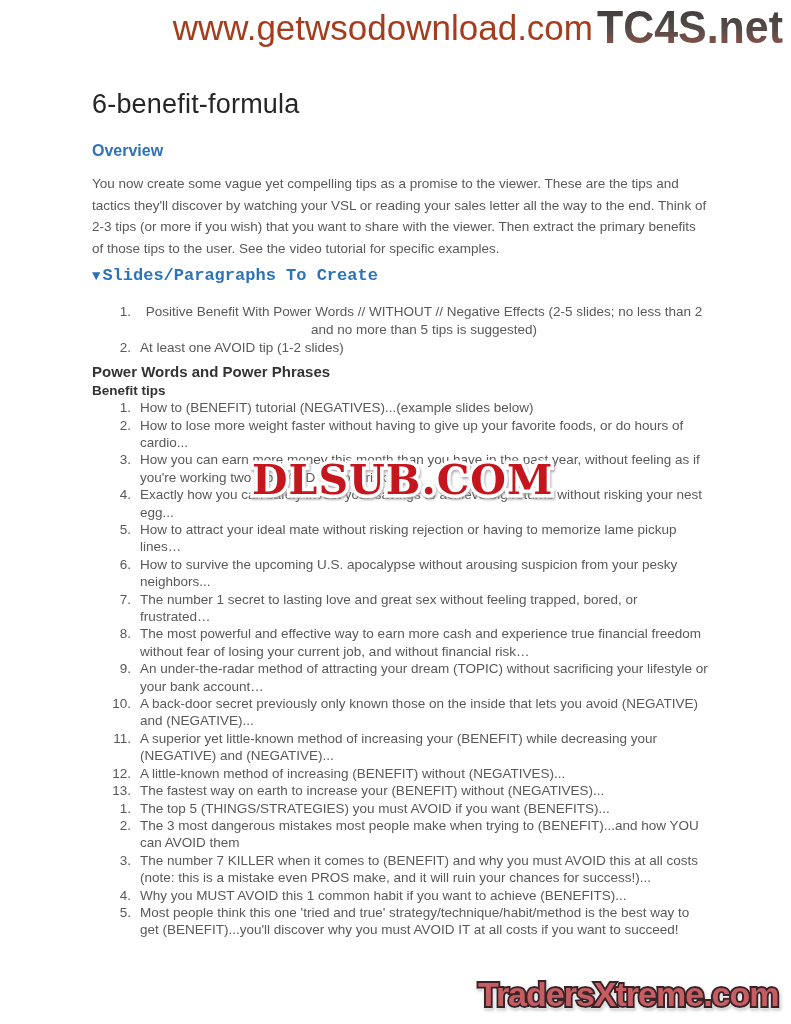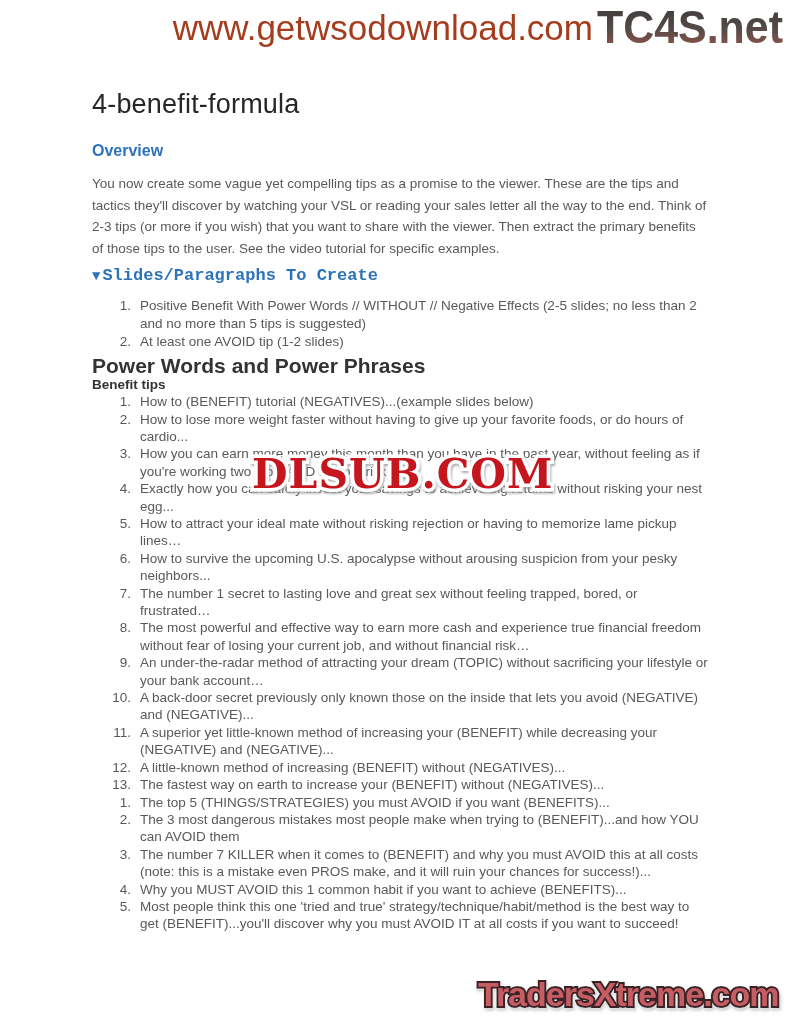--- a/index.html
+++ b/index.html
@@ -30,37 +30,37 @@
   .h-blue {
     color:#2d73b9; font-weight:bold;
   }
   .h-overview { margin-top:21px; font-size:16px; line-height:19px; }
   .h-slides  { margin-top:4px; font-size:17px; line-height:25px;font-family:Liberation Mono, monospace; }
   .h-slides .tri { font-size:14px; margin-right:2px; }
   .overview-body {
     margin-top:13px; line-height:21.6px; color:#595959;
   }
   .h-sub {
-    color:#333333; font-weight:bold; font-size:21px; line-height:19px;
+    color:#333333; font-weight:bold; font-size:15px; line-height:19px;
   }
   .h-power    { margin-top:6px; }
   .h-examples { margin-top:6px; }
   .h-mini {
     color:#333333; font-weight:bold; font-size:13.5px; line-height:17px;
   }
   .h-benefit { margin-top:1px; }
   .h-avoid   { margin-top:0px; }
 
   ol.doc-list { list-style:none; counter-reset:li; }
   ol.doc-list li { display:flex; color:#595959; }
   ol.doc-list li::before {
     counter-increment:li; content:counter(li) ".";
     width:39px; min-width:39px; text-align:right; margin-right:9px;
   }
-  .slides-list  { margin-top:8px; line-height:17.6px; }
+  .slides-list  { margin-top:14px; line-height:17.6px;text-align:center; }
   .benefit-list { line-height:17.4px; }
   .avoid-list   { line-height:17.4px; }
   .benefit-wrap { position:relative; }
 
   
   .wm-center { position:absolute; top:57px; left:156px; pointer-events:none; }
   .wm-footer { position:absolute; left:474px; top:972px; }
 </style>
 </head>
 <body>
@@ -74,21 +74,21 @@
         <stop offset="55%" stop-color="#554b48"></stop>
         <stop offset="100%" stop-color="#a1544a"></stop>
       </linearGradient>
     </defs>
     <text x="2" y="41" font-family="Liberation Sans, sans-serif" font-size="47" font-weight="bold" textLength="186" lengthAdjust="spacingAndGlyphs" fill="url(#logoGrad)">TC4S.net</text>
   </svg>
 </div>
 
 <div class="doc">
 
-  <h1 class="doc-title">4-benefit-formula</h1>
+  <h1 class="doc-title">6-benefit-formula</h1>
 
   <h2 class="h-blue h-overview">Overview</h2>
 
   <p class="overview-body">You now create some vague yet compelling tips as a promise to the viewer. These are the tips and tactics they'll discover by watching your VSL or reading your sales letter all the way to the end. Think of 2-3 tips (or more if you wish) that you want to share with the viewer. Then extract the primary benefits of those tips to the user. See the video tutorial for specific examples.</p>
 
   <h2 class="h-blue h-slides"><span class="tri">▼</span><span>Slides/Paragraphs To Create</span></h2>
 
   <ol class="doc-list slides-list">
     <li>Positive Benefit With Power Words // WITHOUT // Negative Effects (2-5 slides; no less than 2 and no more than 5 tips is suggested)</li>
     <li>At least one AVOID tip (1-2 slides)</li>

